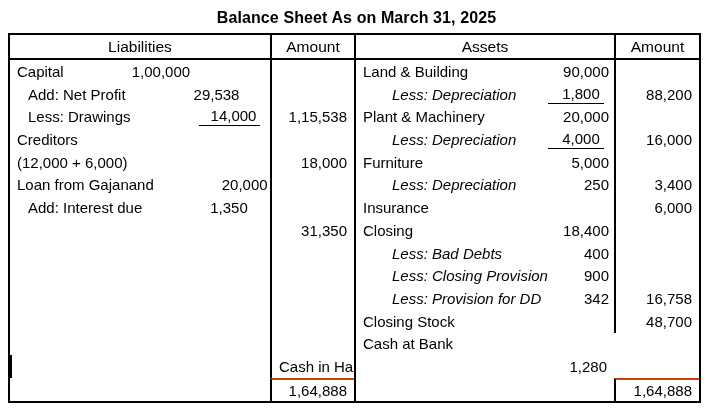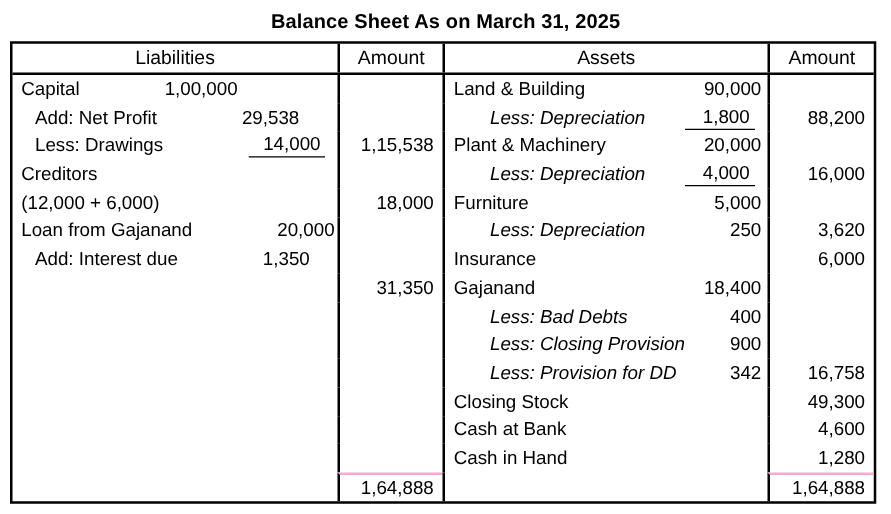--- a/index.html
+++ b/index.html
@@ -39,21 +39,21 @@
   .label-cell { padding-left: 7px; gap: 32px; }
   .lbl { white-space: pre; }
   .liab .ind { padding-left: 11px; }
   .asset .ind { padding-left: 29px; font-style: italic; }
   .inner { margin-left: auto; text-align: right; white-space: pre; }
   .liab .inner { margin-right: 40px; margin-left: 36px; }
   .asset .inner { margin-right: 5px; }
   .liab .inner.ul { padding: 0 4px 1px 12px; margin-right: 36px; border-bottom: 1.5px solid #000; }
   .asset .inner.ul { padding: 0 4px 1px 14px; margin-right: 17px; border-bottom: 1.5px solid #000; }
   .amt { justify-content: flex-end; padding-right: 7px; }
-  .total-amt { border-top: 2px solid #f9a8d4; }
+  .total-amt { border-top: 2px solid #c2410c; }
 </style>
 </head>
 <body>
 
 <div class="page">
   <div class="title">Balance Sheet As on March 31, 2025</div>
 
   <div class="bs-table">
 
     <div class="grid header-row">
@@ -116,38 +116,38 @@
         <div class="cell amt bl"></div>
         <div class="cell label-cell liab">
           <span class="lbl">Loan from Gajanand</span>
           <span class="inner">20,000</span>
         </div>
         <div class="cell amt bl"></div>
         <div class="cell label-cell asset bl">
           <span class="lbl ind">Less: Depreciation</span>
           <span class="inner">250</span>
         </div>
-        <div class="cell amt bl">3,620</div>
+        <div class="cell amt bl">3,400</div>
         <div class="cell label-cell liab">
           <span class="lbl ind">Add: Interest due</span>
           <span class="inner">1,350</span>
         </div>
         <div class="cell amt bl"></div>
         <div class="cell label-cell asset bl">
           <span class="lbl">Insurance</span>
           <span class="inner"></span>
         </div>
         <div class="cell amt bl">6,000</div>
         <div class="cell label-cell liab">
           <span class="lbl"></span>
           <span class="inner"></span>
         </div>
         <div class="cell amt bl">31,350</div>
         <div class="cell label-cell asset bl">
-          <span class="lbl">Gajanand</span>
+          <span class="lbl">Closing</span>
           <span class="inner">18,400</span>
         </div>
         <div class="cell amt bl"></div>
         <div class="cell label-cell liab">
           <span class="lbl"></span>
           <span class="inner"></span>
         </div>
         <div class="cell amt bl"></div>
         <div class="cell label-cell asset bl">
           <span class="lbl ind">Less: Bad Debts</span>
@@ -176,31 +176,30 @@
         <div class="cell amt bl">16,758</div>
         <div class="cell label-cell liab">
           <span class="lbl"></span>
           <span class="inner"></span>
         </div>
         <div class="cell amt bl"></div>
         <div class="cell label-cell asset bl">
           <span class="lbl">Closing Stock</span>
           <span class="inner"></span>
         </div>
-        <div class="cell amt bl">49,300</div>
+        <div class="cell amt bl">48,700</div>
         <div class="cell label-cell liab">
           <span class="lbl"></span>
           <span class="inner"></span>
         </div>
         <div class="cell amt bl"></div>
         <div class="cell label-cell asset bl">
           <span class="lbl">Cash at Bank</span>
           <span class="inner"></span>
         </div>
-        <div class="cell amt bl">4,600</div>
         <div class="cell label-cell liab">
           <span class="lbl"></span>
           <span class="inner"></span>
         </div>
         <div class="cell amt bl"></div>
         <div class="cell label-cell asset bl">
           <span class="lbl">Cash in Hand</span>
           <span class="inner"></span>
         </div>
         <div class="cell amt bl">1,280</div>

